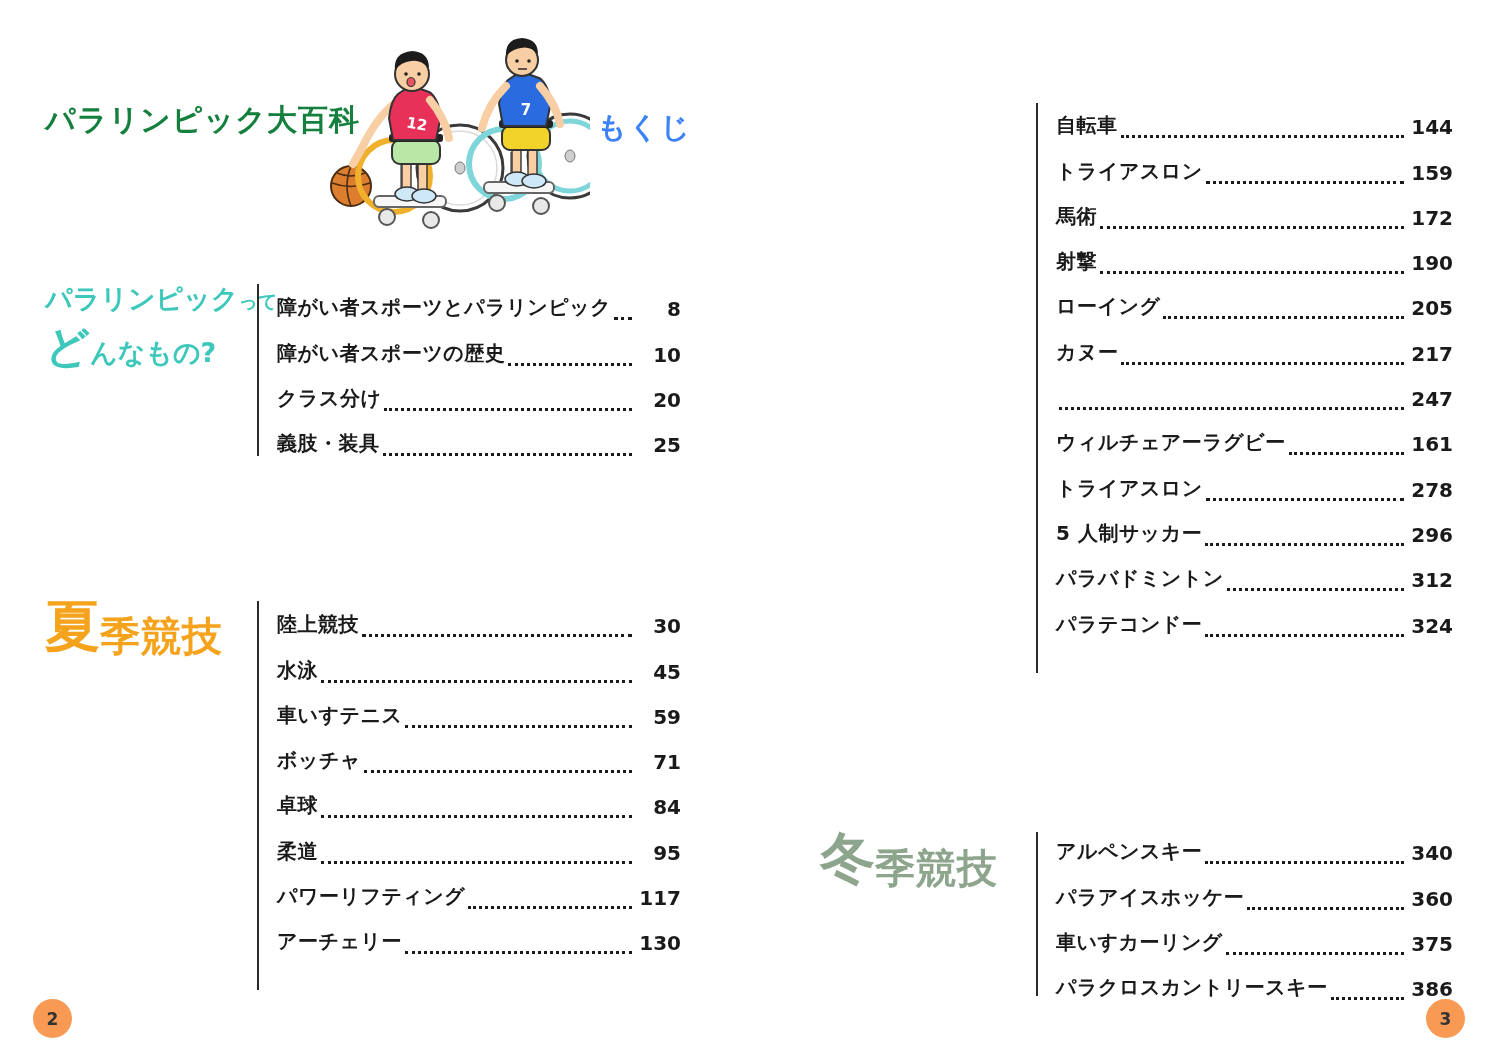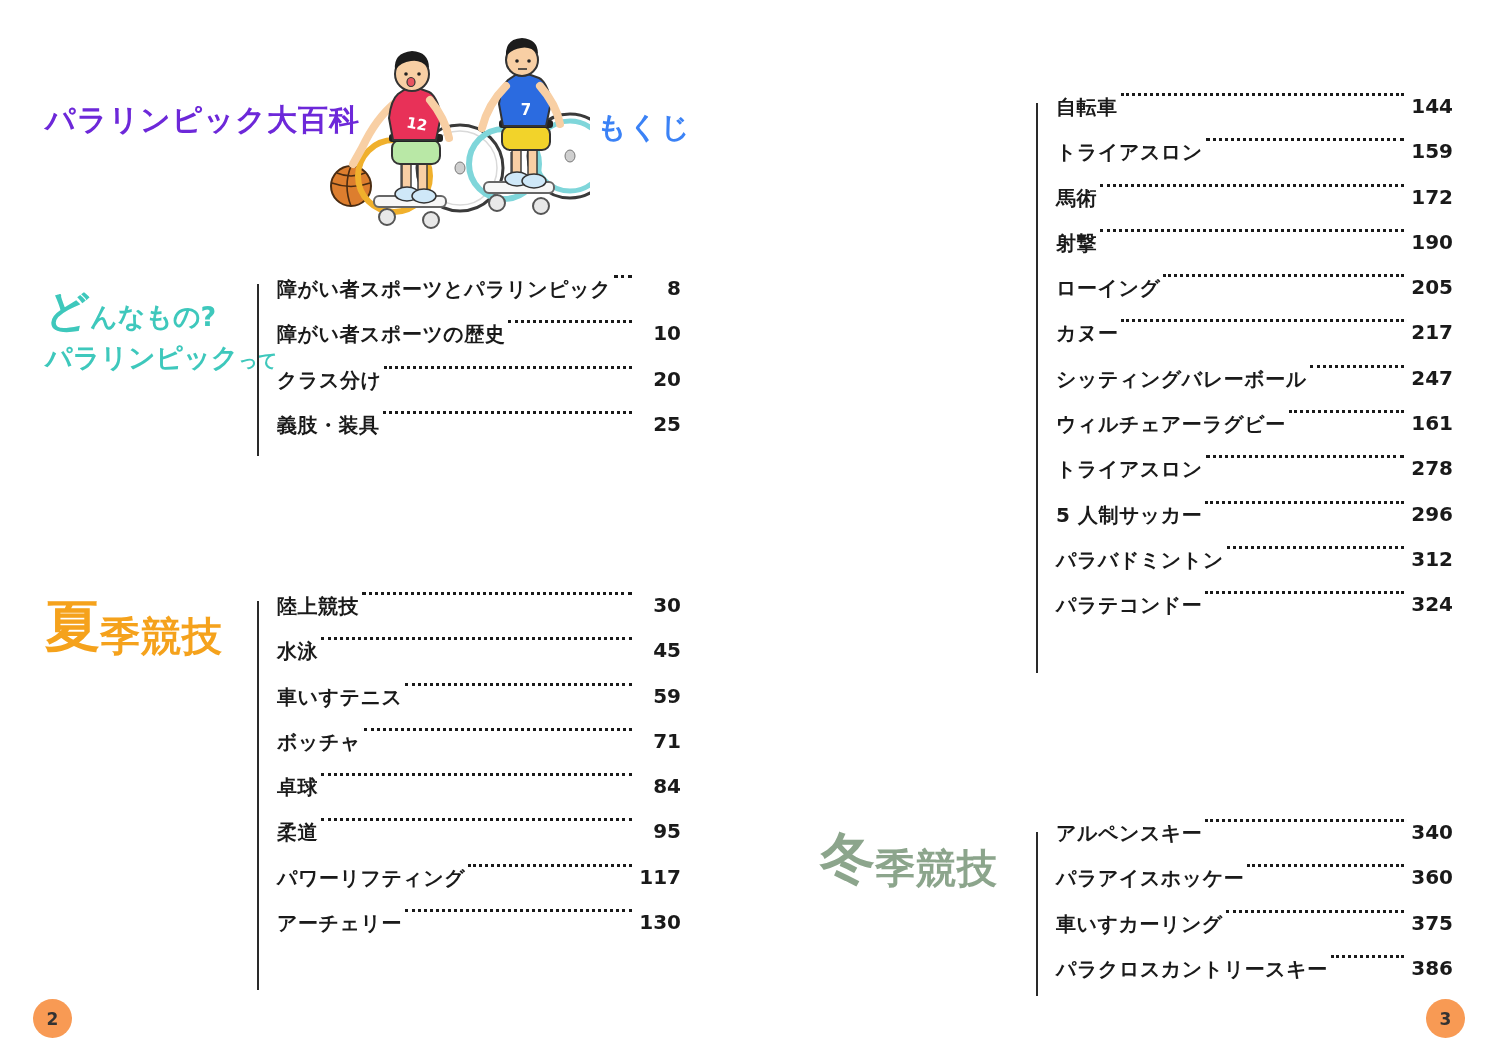--- a/index.html
+++ b/index.html
@@ -1,42 +1,42 @@
 <!DOCTYPE html>
 <html><head>
 <meta charset="utf-8">
 <style>
   * { margin:0; padding:0; box-sizing:border-box; }
   html,body { width:1500px; height:1059px; background:#ffffff; overflow:hidden;
               font-family:"DejaVu Sans","Liberation Sans",sans-serif; color:#1a1a1a; }
   .abs { position:absolute; }
 
   
-  .book-title { left:45px; top:100px; font-size:30px; font-weight:bold; color:#6d28d9; letter-spacing:1px; }
+  .book-title { left:45px; top:100px; font-size:30px; font-weight:bold; color:#15803d; letter-spacing:1px; }
   .toc-label  { left:597px; top:108px; font-size:29px; font-weight:bold; color:#3b82f6; letter-spacing:2px; }
   .illust { left:330px; top:36px; width:260px; height:200px; }
 
   
   .sec-head { line-height:1.35; font-weight:bold; }
   .intro-head { left:45px; top:281px; color:#3ec8bc; }
   .intro-head .h-main  { font-size:27px; }
   .intro-head .h-small { font-size:19px; }
   .intro-head .h-big   { font-size:44px; font-family:"DejaVu Serif","Liberation Serif",serif; }
   .season-head { display:flex; align-items:flex-start; font-weight:bold; }
   .season-head .h-season { font-size:55px; line-height:0.95; font-family:"DejaVu Serif","Liberation Serif",serif; }
   .season-head .h-rest   { font-size:40px; margin-top:9px; letter-spacing:1px; }
   .summer-head { left:45px;  top:600px; color:#f5a21c; }
   .winter-head { left:820px; top:832px; color:#8ca58c; }
 
   
   .vrule { width:2px; background:#2a2a2a; }
 
   
   .entries { display:flex; flex-direction:column; }
-  .row { display:flex; align-items:flex-start; height:45.3px; }
+  .row { display:flex; align-items:flex-end; height:45.3px; }
   .lbl { font-size:20px; font-weight:bold; white-space:nowrap; letter-spacing:0.5px; }
   .leader { flex:1; height:0; border-bottom:3.4px dotted #1a1a1a; margin:0 5px 0 3px; transform:translateY(-1px); min-width:14px; }
   .pg  { width:44px; text-align:right; font-size:20px; font-weight:bold; font-variant-numeric:tabular-nums; }
 
   
   .pagenum { width:39px; height:39px; border-radius:50%; background:#f89a54;
              display:flex; align-items:center; justify-content:center;
              font-size:17px; font-weight:bold; color:#333; }
   .pg-left  { left:33px;   top:999px; }
   .pg-right { left:1426px; top:999px; }
@@ -104,24 +104,24 @@
     <circle cx="74" cy="36" r="16" fill="#f8cfa4" stroke="#333" stroke-width="2"></circle>
     <path d="M58,32 Q57,15 74,14 Q90,15 90,30 Q82,22 73,24 Q64,25 58,32 Z" fill="#1c1c1c"></path>
     <circle cx="69" cy="37" r="1.8" fill="#222"></circle>
     <circle cx="81" cy="37" r="1.8" fill="#222"></circle>
     <path d="M70,45 L79,45" stroke="#333" stroke-width="1.6"></path>
   </g>
 </svg>
 
 <div class="abs sec-head intro-head">
   <div>
+    <span class="h-main">パラリンピック</span><span class="h-small">って</span>
+  </div>
+  <div>
     <span class="h-big">ど</span><span class="h-main">んなもの?</span>
-  </div>
-  <div>
-    <span class="h-main">パラリンピック</span><span class="h-small">って</span>
   </div>
 </div>
 <div class="abs vrule" style="left:257px; top:284px; height:172px;"></div>
 <div class="abs entries" style="left:277px; top:276px; width:404px;">
     <div class="row">
       <span class="lbl">障がい者スポーツとパラリンピック</span>
       <span class="leader"></span>
       <span class="pg">8</span>
     </div>
     <div class="row">
@@ -217,21 +217,20 @@
       <span class="lbl">ローイング</span>
       <span class="leader"></span>
       <span class="pg">205</span>
     </div>
     <div class="row">
       <span class="lbl">カヌー</span>
       <span class="leader"></span>
       <span class="pg">217</span>
     </div>
     <div class="row">
-      <span class="lbl">シッティングバレーボール</span>
       <span class="leader"></span>
       <span class="pg">247</span>
     </div>
     <div class="row">
       <span class="lbl">ウィルチェアーラグビー</span>
       <span class="leader"></span>
       <span class="pg">161</span>
     </div>
     <div class="row">
       <span class="lbl">トライアスロン</span>

